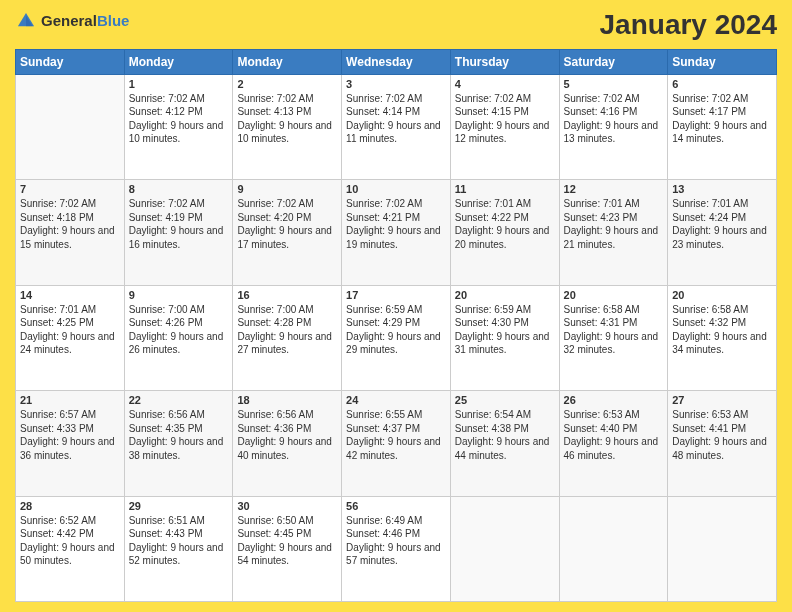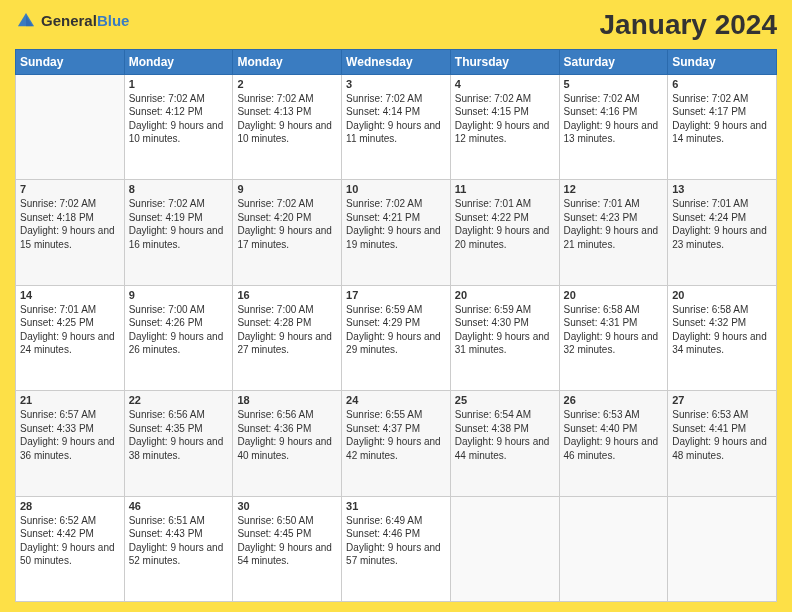--- a/index.html
+++ b/index.html
@@ -237,29 +237,29 @@
             <div class="day-number">27</div>
             <div class="day-info">Sunrise: 6:53 AM<br>Sunset: 4:41 PM<br>Daylight: 9 hours and 48 minutes.</div>
           </td>
         </tr>
         <tr class="white-row">
           <td>
             <div class="day-number">28</div>
             <div class="day-info">Sunrise: 6:52 AM<br>Sunset: 4:42 PM<br>Daylight: 9 hours and 50 minutes.</div>
           </td>
           <td>
-            <div class="day-number">46</div>
+            <div class="day-number">29</div>
             <div class="day-info">Sunrise: 6:51 AM<br>Sunset: 4:43 PM<br>Daylight: 9 hours and 52 minutes.</div>
           </td>
           <td>
             <div class="day-number">30</div>
             <div class="day-info">Sunrise: 6:50 AM<br>Sunset: 4:45 PM<br>Daylight: 9 hours and 54 minutes.</div>
           </td>
           <td>
-            <div class="day-number">31</div>
+            <div class="day-number">56</div>
             <div class="day-info">Sunrise: 6:49 AM<br>Sunset: 4:46 PM<br>Daylight: 9 hours and 57 minutes.</div>
           </td>
           <td class="empty-cell" style="background: rgb(249, 249, 249);"></td>
           <td class="empty-cell" style="background: rgb(249, 249, 249);"></td>
           <td class="empty-cell" style="background: rgb(249, 249, 249);"></td>
         </tr>
       </tbody>
   </table>
 </div>
 

